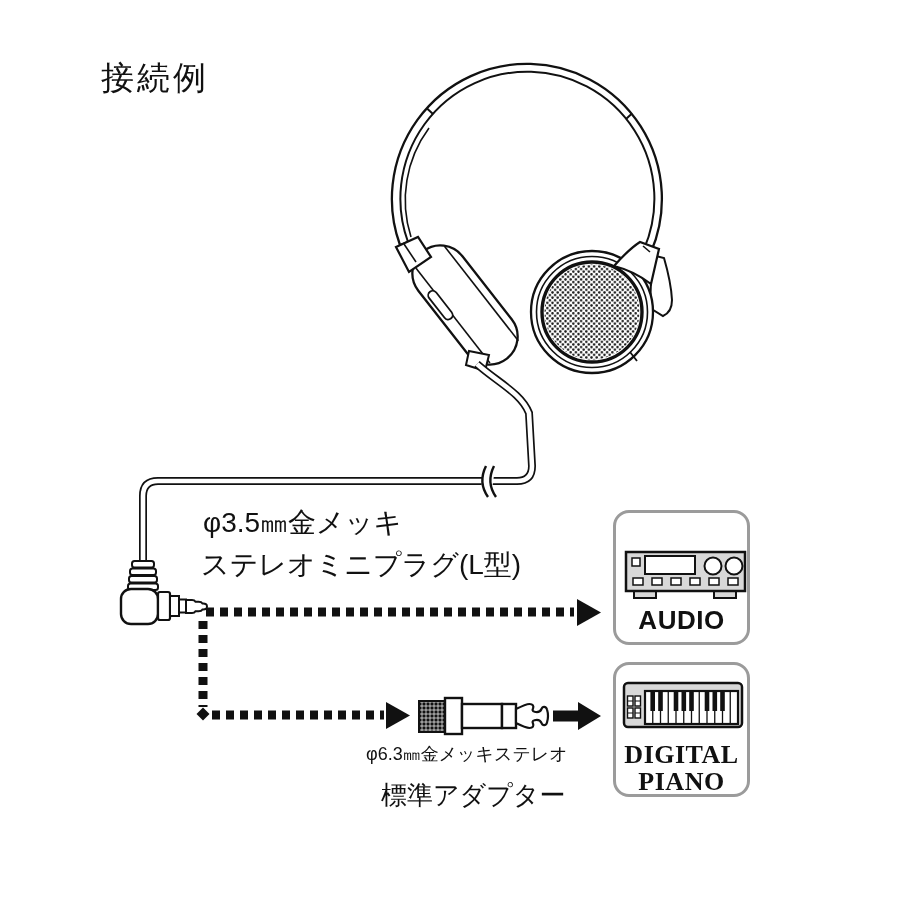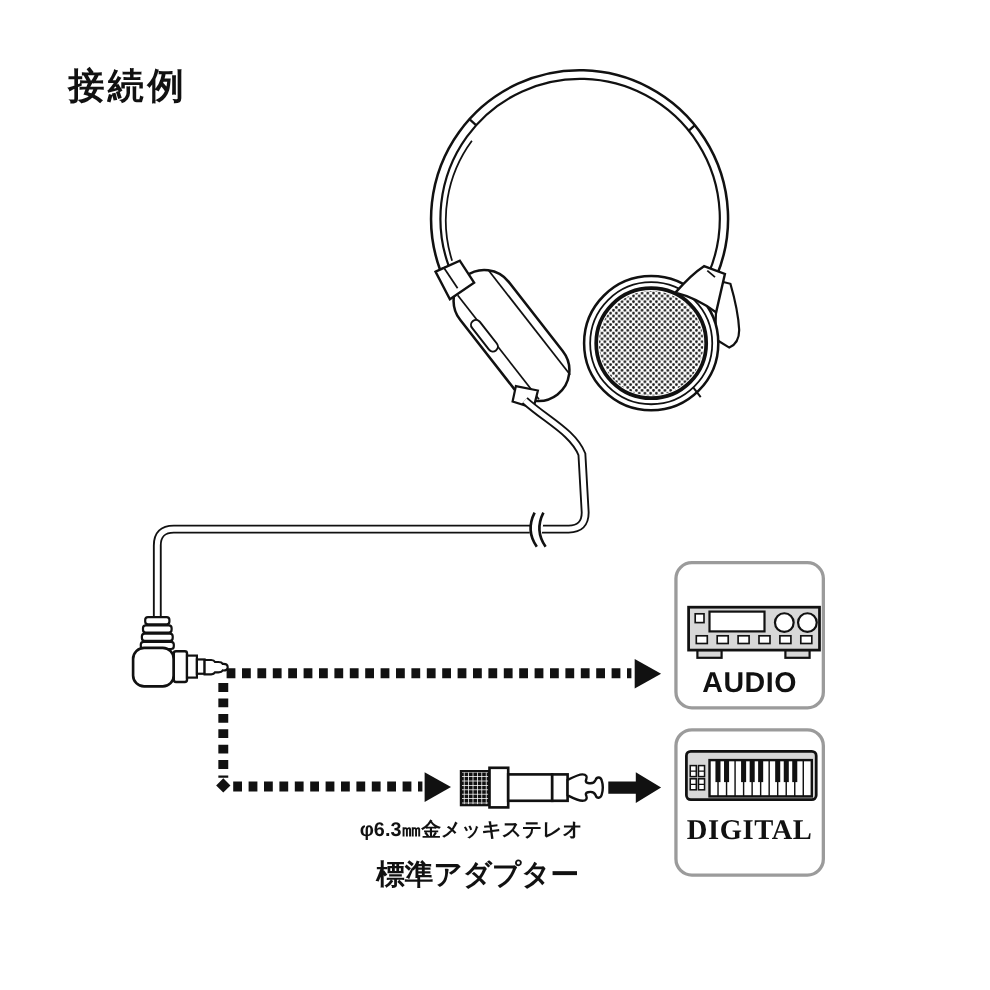--- a/index.html
+++ b/index.html
@@ -1,19 +1,19 @@
 <!DOCTYPE html>
 <html><head>
 <meta charset="utf-8">
 <style>
   html,body{margin:0;padding:0;background:#ffffff;}
   .stage{position:relative;width:900px;height:900px;background:#fff;overflow:hidden;
          font-family:"Liberation Sans","DejaVu Sans",sans-serif;color:#111;}
   .art{position:absolute;left:0;top:0;z-index:2;}
-  .lbl{position:absolute;z-index:3;font-weight:bold;color:#111;white-space:nowrap;}
+  .lbl{position:absolute;z-index:3;font-weight:normal;color:#111;white-space:nowrap;margin-left:39px;}
   .title{left:62px;top:56px;font-size:33px;letter-spacing:3px;}
   .cord{left:347px;top:426px;font-size:29px;}
   .plug1{left:164px;top:504px;font-size:28px;}
   .plug2{left:162px;top:546px;font-size:28px;}
   .adp1{left:327px;top:742px;font-size:18px;}
   .adp2{left:342px;top:778px;font-size:26px;}
   .devbox{position:absolute;z-index:1;width:137px;height:135px;border:3.5px solid #9b9b9b;
           border-radius:16px;background:#fff;box-sizing:border-box;}
   .audiobox{left:613px;top:510px;padding-left:24px;}
   .pianobox{left:613px;top:662px;font-family:Liberation Serif, serif;}
@@ -26,24 +26,27 @@
 <body>
 
 <div class="stage">
 
   <div class="devbox audiobox">
     <div class="devlabel audiolabel">AUDIO</div>
   </div>
   <div class="devbox pianobox">
     <div class="devlabel pianolabel">
       <div>DIGITAL</div>
+      <div>PIANO</div>
     </div>
   </div>
 
   <div class="lbl title">接続例</div>
+  <div class="lbl plug1">φ3.5㎜金メッキ</div>
+  <div class="lbl plug2">ステレオミニプラグ(L型)</div>
   <div class="lbl adp1">φ6.3㎜金メッキステレオ</div>
   <div class="lbl adp2">標準アダプター</div>
 
   <svg class="art" width="900" height="900" viewBox="0 0 900 900">
     <defs>
       <pattern id="dots" width="5.2" height="5.2" patternUnits="userSpaceOnUse">
         <rect width="5.2" height="5.2" fill="#ffffff"></rect>
         <circle cx="1.3" cy="1.3" r="1.25" fill="#1c1c1c"></circle>
         <circle cx="3.9" cy="3.9" r="1.25" fill="#1c1c1c"></circle>
       </pattern>

